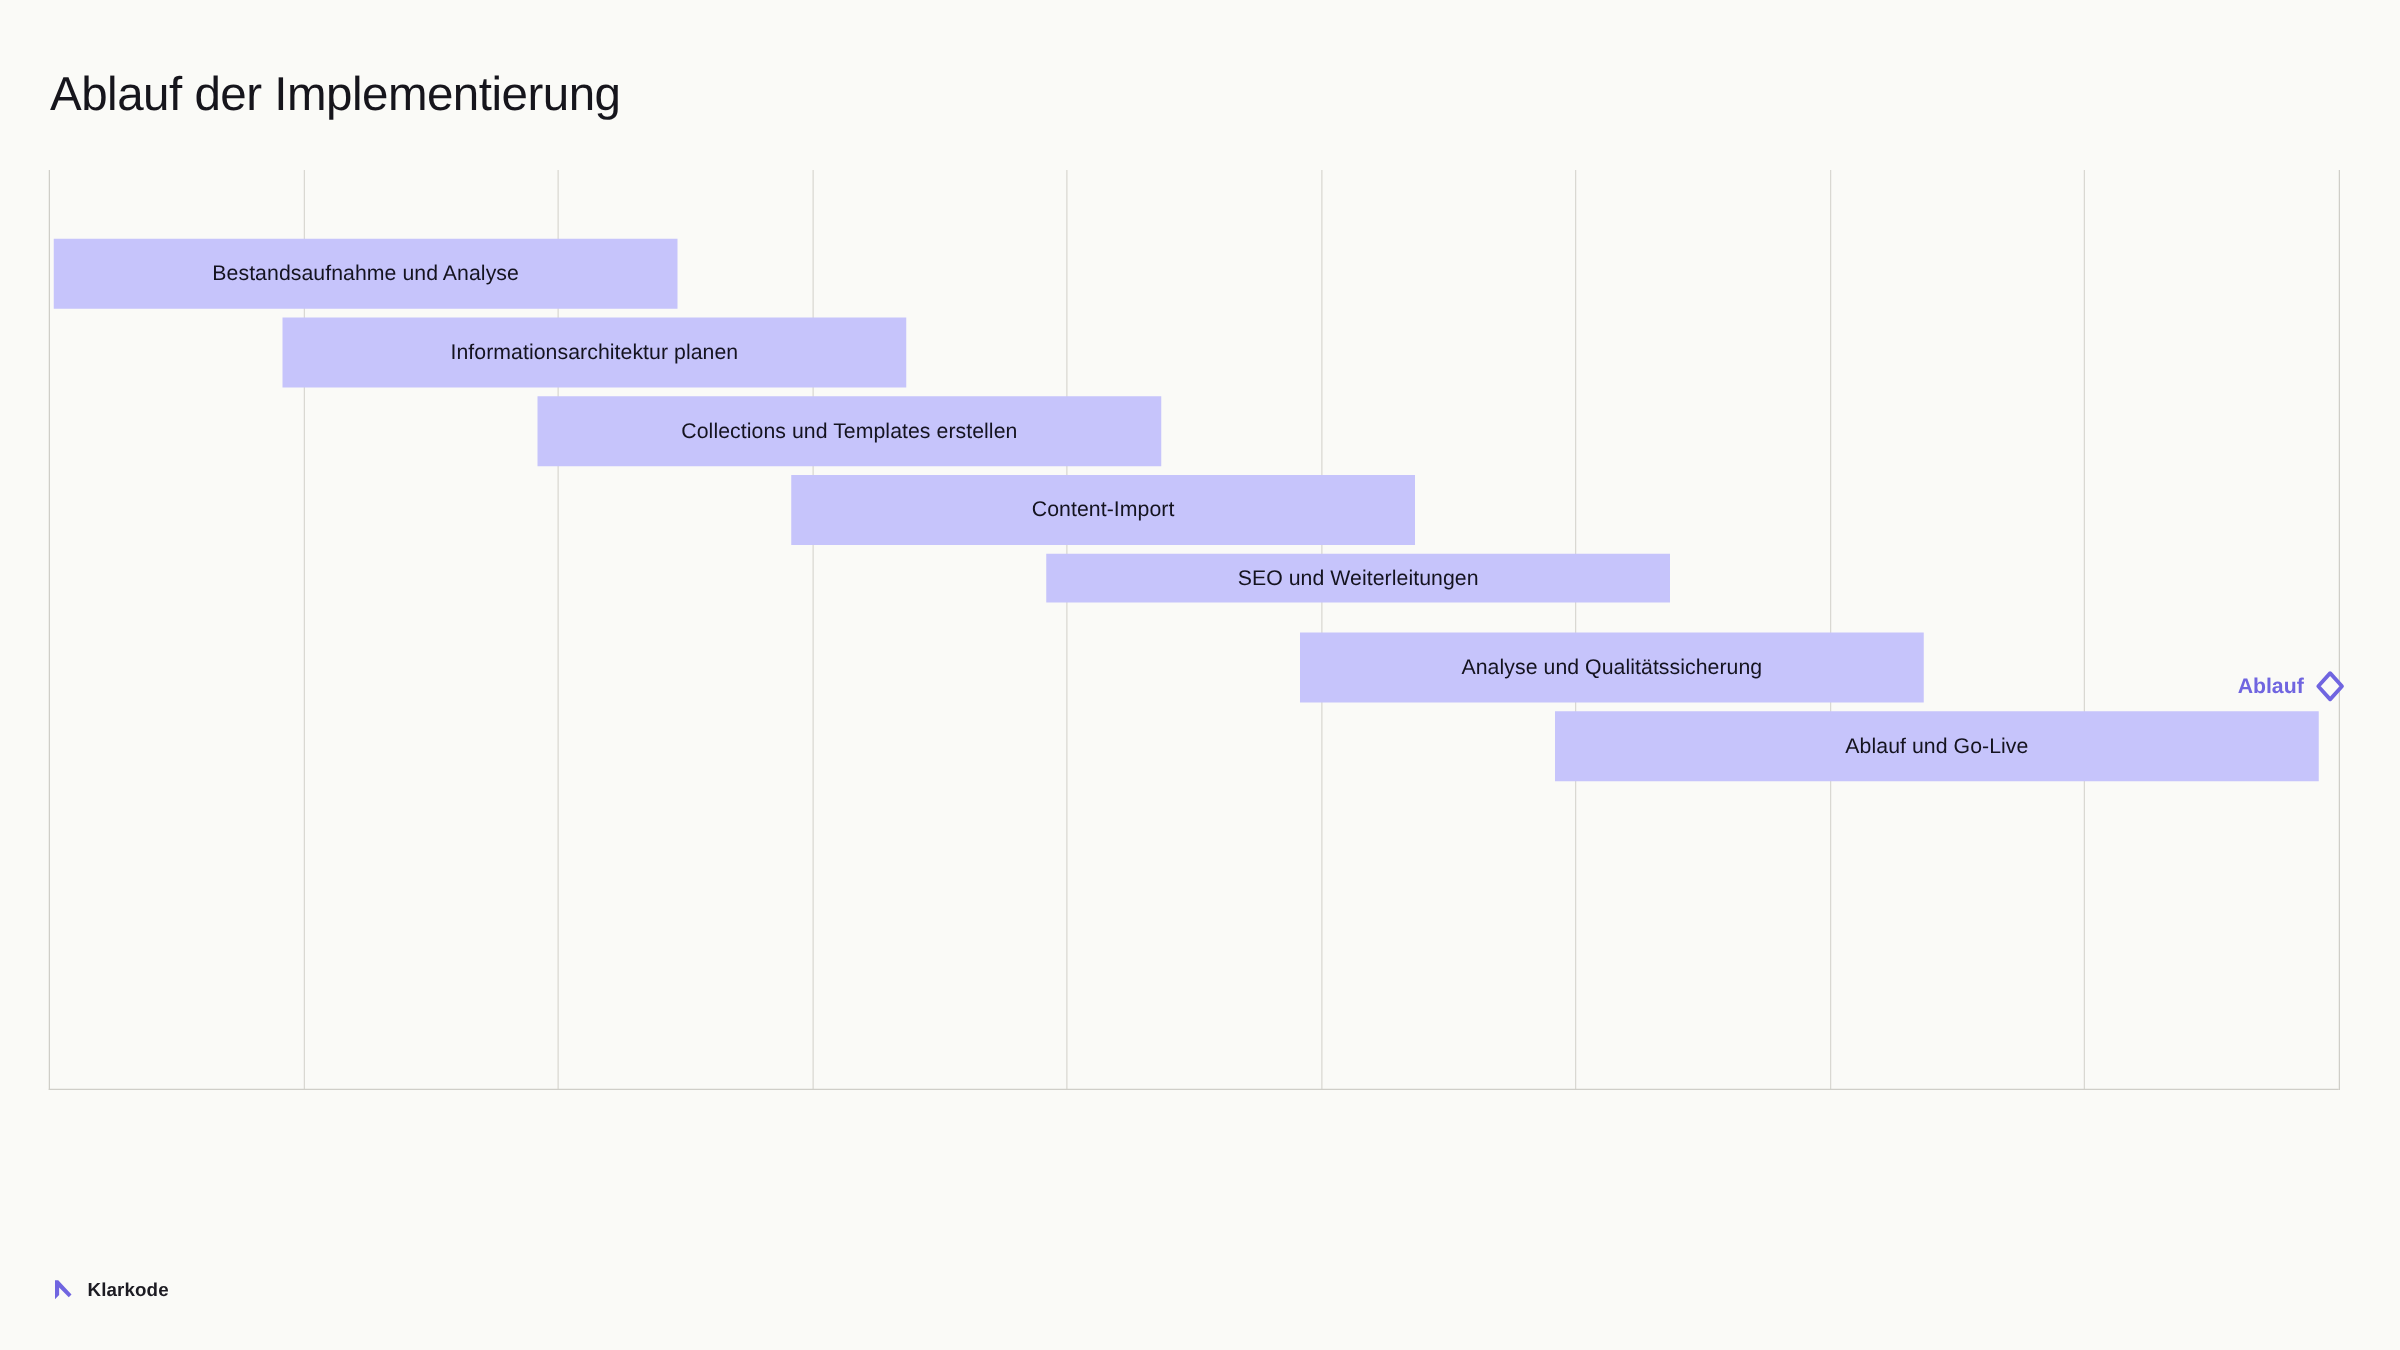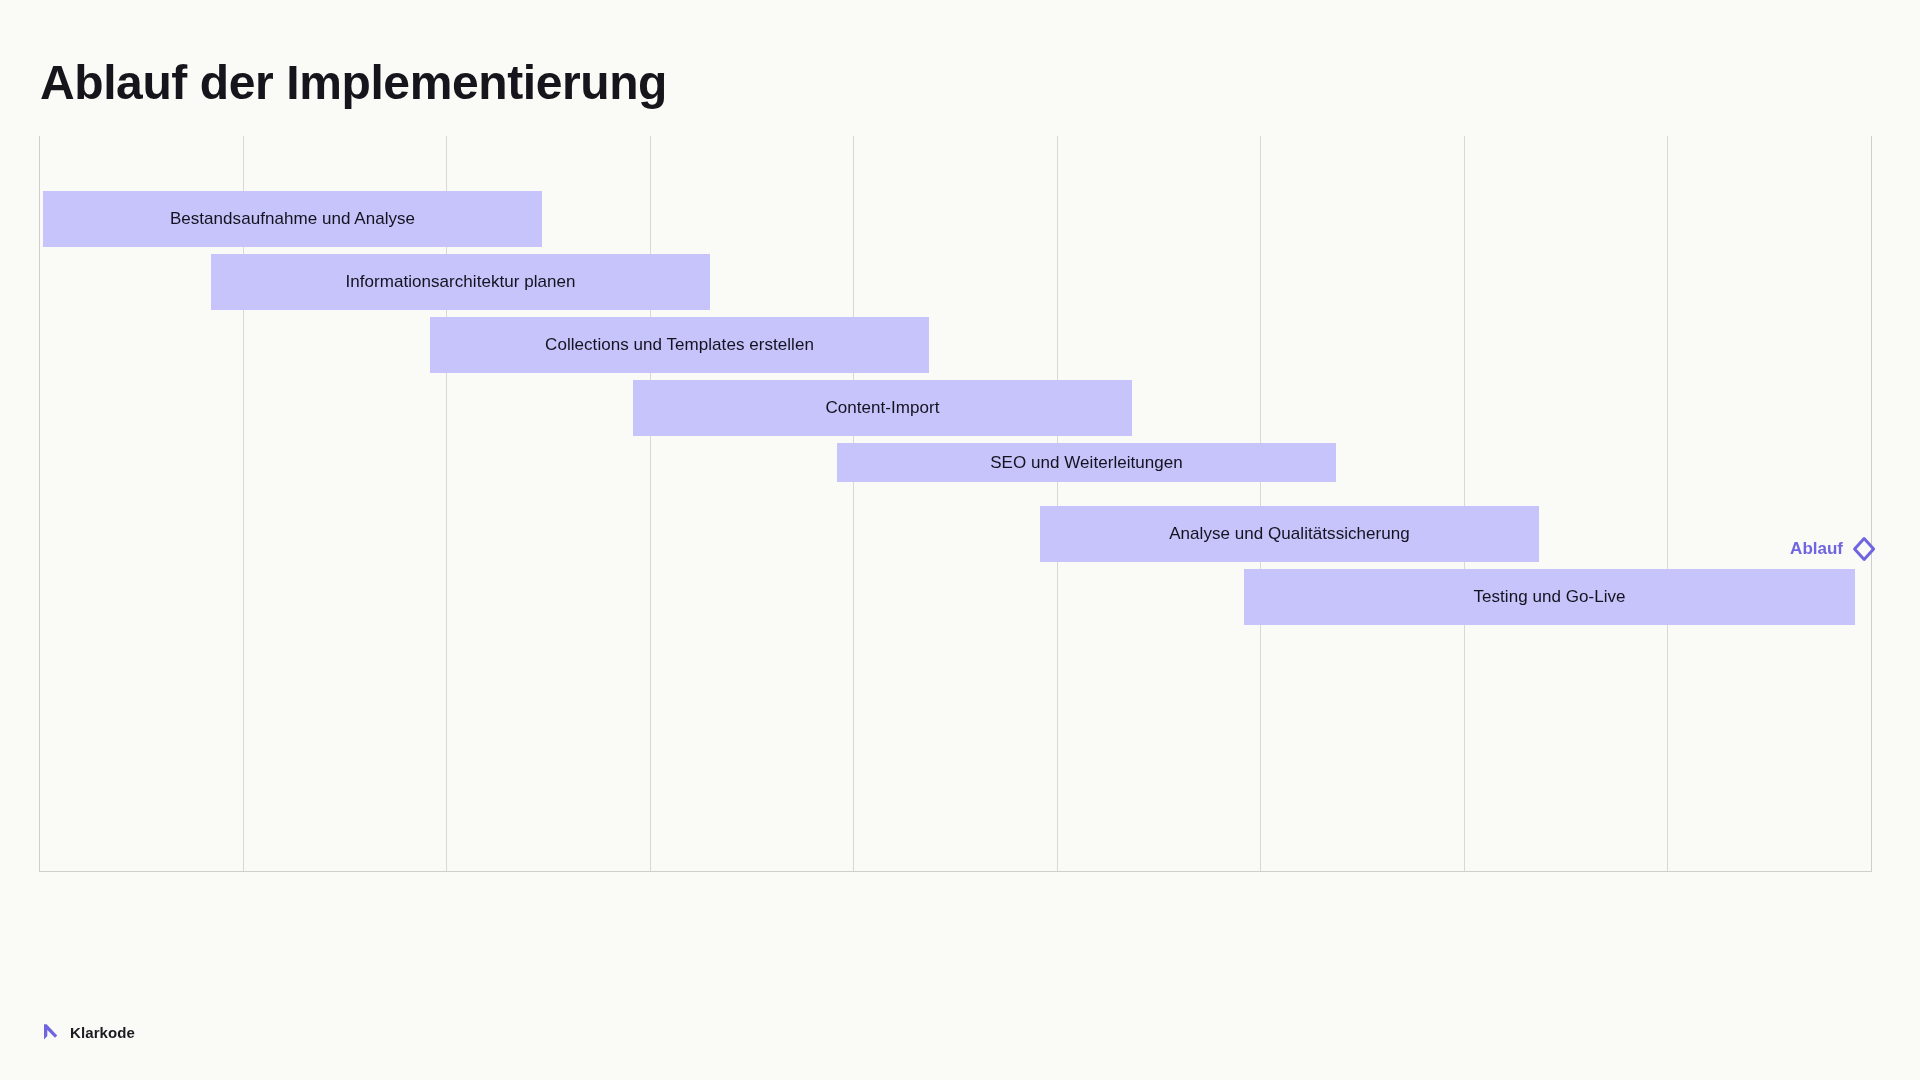--- a/index.html
+++ b/index.html
@@ -12,22 +12,22 @@
     background: #FAFAF7;
     font-family: "Liberation Sans", sans-serif;
     overflow: hidden;
     position: relative;
   }
 
   #page-title {
     position: absolute;
     left: 40px;
     top: 55px;
-    font-size: 48px;
-    font-weight: 700;
+    font-size: 38px;
+    font-weight: 400;
     letter-spacing: -0.4px;
     color: #16151C;
     white-space: nowrap;
   }
 
   
   #chart-area {
     position: absolute;
     left: 39px;
     top: 136px;
@@ -127,37 +127,37 @@
       <div class="grid-line" style="left: 1628px;"></div>
       <div class="grid-line edge" style="left: 1832px;"></div>
     </div>
 
   <div class="axis-bottom"></div>
 
   <div id="bars">
       <div class="gantt-bar" style="left: 4px; width: 499px; top: 55px; height: 56px; background: rgb(198, 196, 251);">
         <span class="gantt-bar-label" style="color: rgb(20, 19, 31);">Bestandsaufnahme und Analyse</span>
       </div>
-      <div class="gantt-bar" style="left: 172px; width: 499px; top: 118px; height: 56px; background: rgb(198, 196, 251);">
+      <div class="gantt-bar" style="left: 187px; width: 499px; top: 118px; height: 56px; background: rgb(198, 196, 251);">
         <span class="gantt-bar-label" style="color: rgb(20, 19, 31);">Informationsarchitektur planen</span>
       </div>
       <div class="gantt-bar" style="left: 391px; width: 499px; top: 181px; height: 56px; background: rgb(198, 196, 251);">
         <span class="gantt-bar-label" style="color: rgb(20, 19, 31);">Collections und Templates erstellen</span>
       </div>
       <div class="gantt-bar" style="left: 594px; width: 499px; top: 244px; height: 56px; background: rgb(198, 196, 251);">
         <span class="gantt-bar-label" style="color: rgb(20, 19, 31);">Content-Import</span>
       </div>
       <div class="gantt-bar" style="left: 798px; width: 499px; top: 307px; height: 39px; background: rgb(198, 196, 251);">
         <span class="gantt-bar-label" style="color: rgb(20, 19, 31);">SEO und Weiterleitungen</span>
       </div>
       <div class="gantt-bar" style="left: 1001px; width: 499px; top: 370px; height: 56px; background: rgb(198, 196, 251);">
         <span class="gantt-bar-label" style="color: rgb(20, 19, 31);">Analyse und Qualitätssicherung</span>
       </div>
       <div class="gantt-bar" style="left: 1205px; width: 611px; top: 433px; height: 56px; background: rgb(198, 196, 251);">
-        <span class="gantt-bar-label" style="color: rgb(20, 19, 31);">Testing und Go-Live</span>
+        <span class="gantt-bar-label" style="color: rgb(20, 19, 31);">Ablauf und Go-Live</span>
       </div>
     </div>
 
   <div id="milestones">
       <div class="milestone" style="left: 1838px; top: 413px;">
         <span class="milestone-label" style="color: rgb(112, 101, 224);">Ablauf</span>
         <svg viewBox="0 0 26 26" class="milestone-diamond">
           <path d="M13 2.5 L22.5 13 L13 23.5 L3.5 13 Z" fill="none" stroke="#7065E0" stroke-width="3" stroke-linejoin="round"></path>
         </svg>
       </div>

